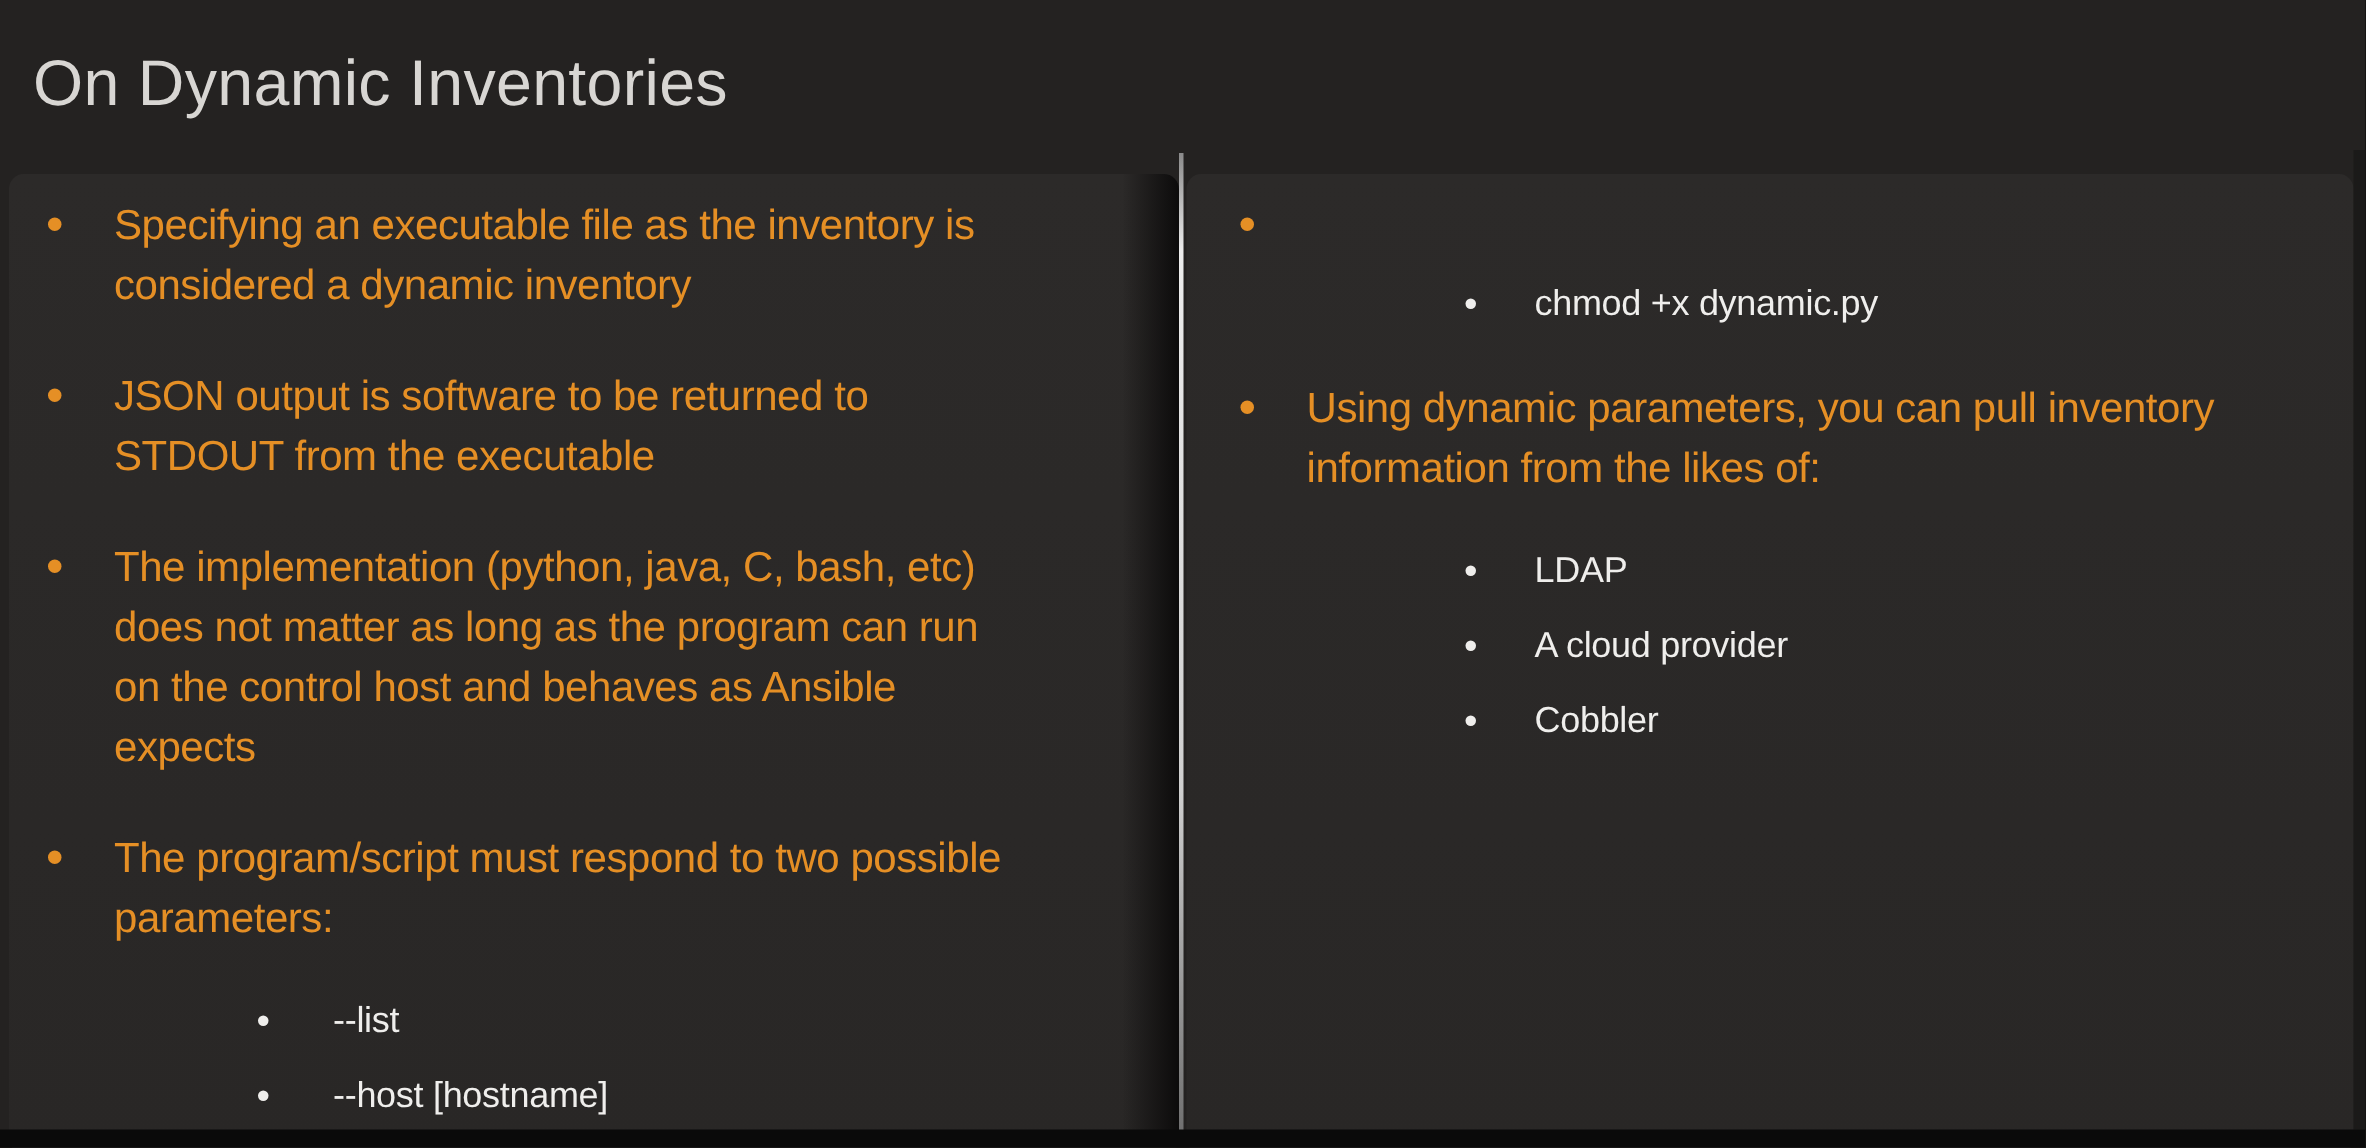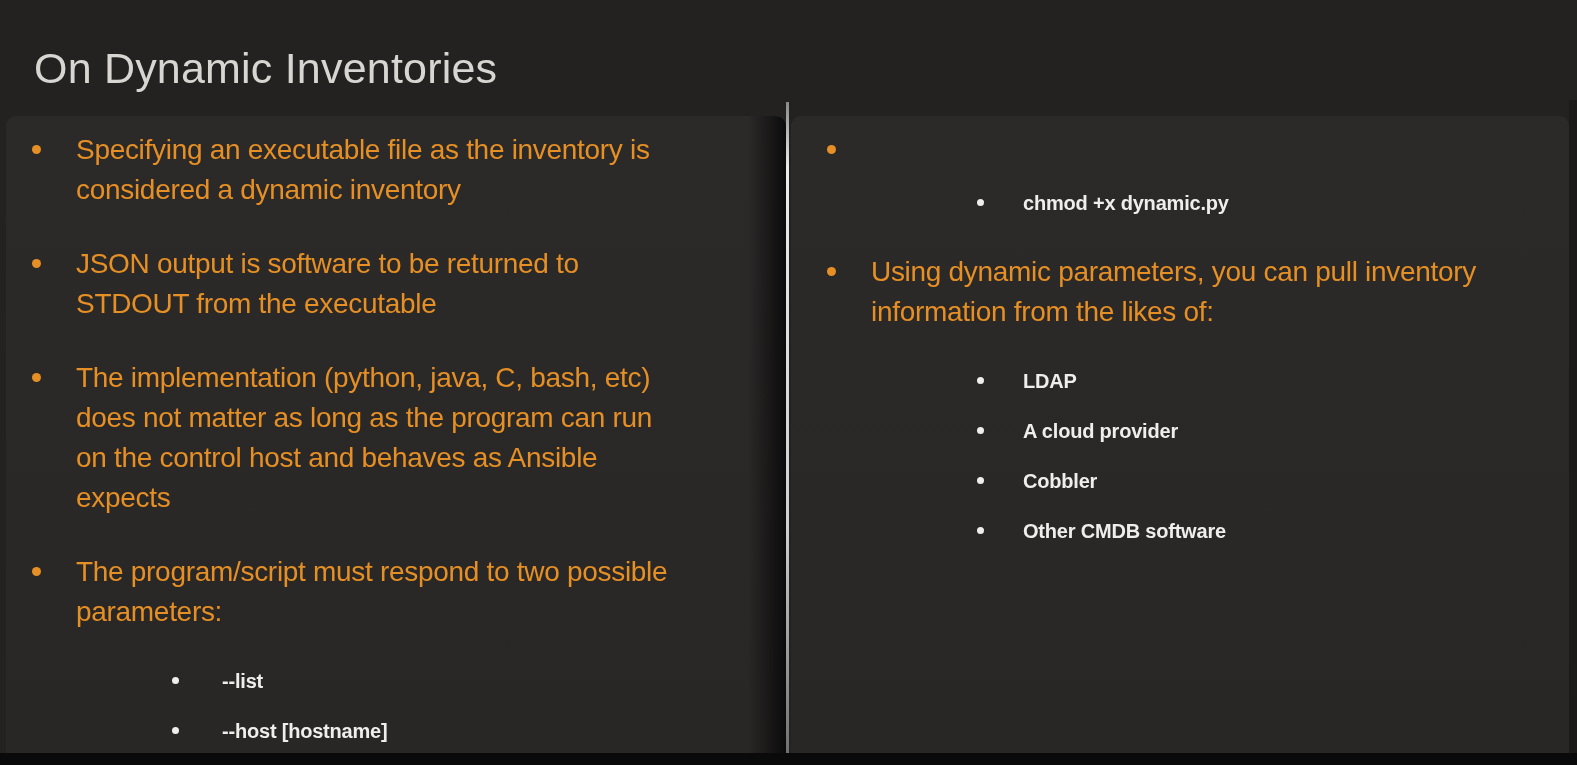--- a/index.html
+++ b/index.html
@@ -4,21 +4,21 @@
 <style>
   html,body{margin:0;padding:0;background:#0a0a0a;}
   .slide{
     position:relative;
     width:1577px;height:765px;
     background:#242221;
     overflow:hidden;
     font-family:"Liberation Sans","DejaVu Sans",sans-serif;
   }
   .title{
-    margin:16px;
+    margin:4px;
     padding:28px 0 0 18px;
     font-size:43px;
     font-weight:300;
     letter-spacing:0.2px;
     color:#d8d6d3;
   }
   .panel{
     position:absolute;
     top:116px;height:653px;
     background:linear-gradient(#2c2a29,#292726);
@@ -77,22 +77,22 @@
   .sub{display:flex;margin:0 0 20px 0;}
   .sub .marker{flex:0 0 50px;}
   .panel-right .sub .marker{flex:0 0 46px;}
   .sub .dot{
     width:7px;height:7px;
     background:#efeeec;
     margin-top:11px;
   }
   .sub-text{
     margin:0;
-    font-size:20px;
-    font-weight:700;
+    font-size:24px;
+    font-weight:400;
     line-height:30px;
     letter-spacing:-0.2px;
     color:#efeeec;
     white-space:pre-line;
   }
 </style>
 </head>
 <body>
 
 <div class="slide">
@@ -192,26 +192,20 @@
             <span class="dot"></span>
           </span>
         <p class="sub-text">A cloud provider</p>
       </div>
       <div class="sub">
         <span class="marker">
             <span class="dot"></span>
           </span>
         <p class="sub-text">Cobbler</p>
       </div>
-      <div class="sub">
-        <span class="marker">
-            <span class="dot"></span>
-          </span>
-        <p class="sub-text">Other CMDB software</p>
-      </div>
     </div>
 
   </section>
 
   <div class="right-edge"></div>
   <div class="bottom-bar"></div>
 
 </div>
 
 </body></html>

